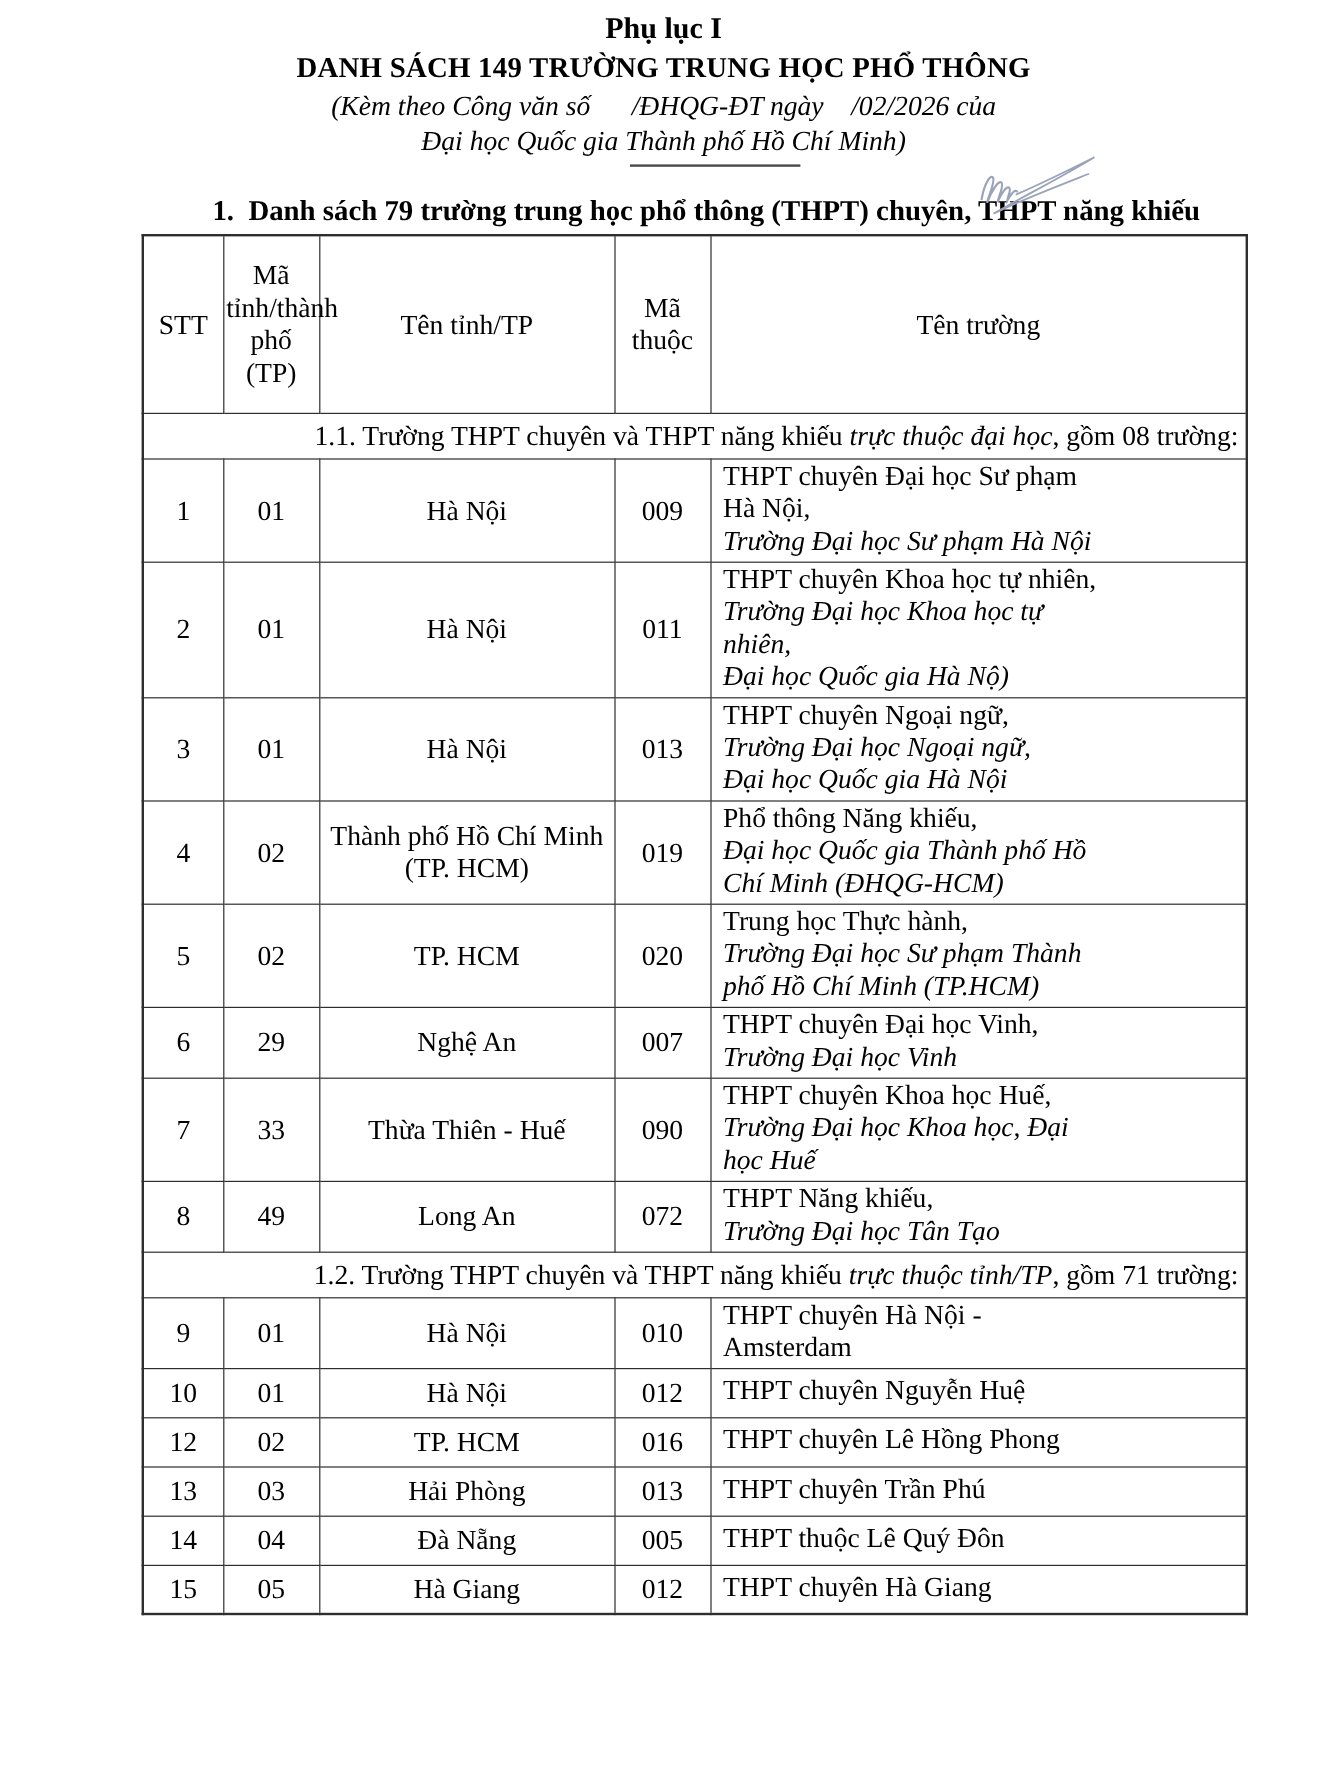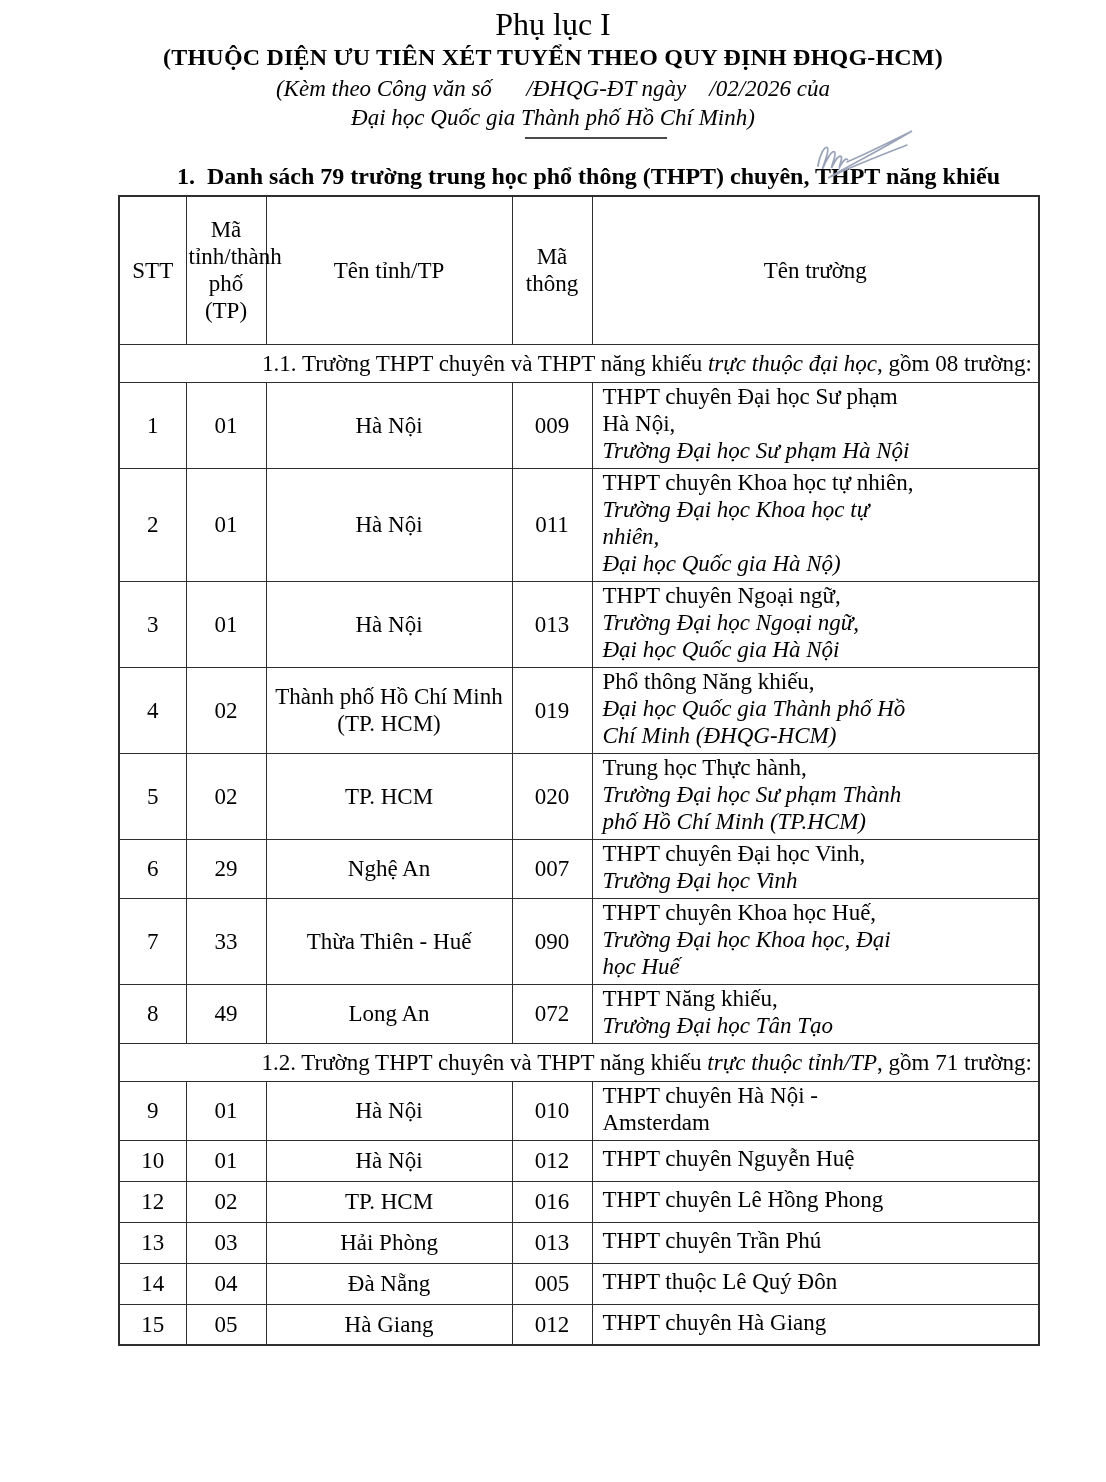--- a/index.html
+++ b/index.html
@@ -5,21 +5,21 @@
   * { box-sizing: border-box; margin: 0; padding: 0; }
   html, body { background: #ffffff; }
   body {
     width: 1106px; height: 1482px;
     font-family: "Liberation Serif", serif;
     color: #000000;
     overflow: hidden;
     position: relative;
   }
   .doc-header { position: relative; text-align: center; padding-top: 8px; }
-  .h-appendix { font-size: 32px; font-weight: normal; line-height: 33px; }
+  .h-appendix { font-size: 25px; font-weight: bold; line-height: 33px; }
   .h-title    { font-size: 24px; font-weight: bold; line-height: 33px; letter-spacing: .2px; }
   .h-note     { font-size: 23px; font-weight: normal; font-style: italic; line-height: 29px; }
   .h-rule { width: 142px; height: 2px; background: #4a4a4a; margin: 5px auto 0; position: relative; left: 43px; }
   .signature-wrap { position: absolute; left: 812px; top: 126px; width: 106px; height: 60px; }
   .section-heading { font-size: 24px; font-weight: bold; margin: 22px 60px 4px 177px; line-height: 30px; text-align: left; }
   table.schools {
     border-collapse: collapse;
     table-layout: fixed;
     margin-left: 118px;
     width: 920px;
@@ -38,21 +38,21 @@
   .line { line-height: 27px; }
   .it { font-style: italic; }
   tr.section-row td { text-align: right; padding: 4px 6px; line-height: 27px; height: 38px; }
   tr.single td { height: 41px; }
 </style>
 </head>
 <body>
 
 <div class="doc-header">
   <div class="h-appendix">Phụ lục I</div>
-  <div class="h-title">(THUỘC DIỆN ƯU TIÊN XÉT TUYỂN THEO QUY ĐỊNH ĐHQG-HCM)</div>
+  <div class="h-title">DANH SÁCH 149 TRƯỜNG TRUNG HỌC PHỔ THÔNG</div>
   <div class="h-note">(Kèm theo Công văn số&nbsp;&nbsp;&nbsp;&nbsp;&nbsp;&nbsp;/ĐHQG-ĐT ngày&nbsp;&nbsp;&nbsp;&nbsp;/02/2026 của</div>
   <div class="h-note">Đại học Quốc gia Thành phố Hồ Chí Minh)</div>
   <div class="h-rule"></div>
   <div class="signature-wrap">
     <svg width="106" height="60" viewBox="0 0 106 60" fill="none" xmlns="http://www.w3.org/2000/svg">
       <path d="M6 40 C8 28 13 19 15.5 22 C17.5 25 12 37 10.5 43 C14.5 33 20 24 22.5 26 C25 28 20 38 19.5 42 C22.5 35 27 28.5 29 30.5 C31 32.5 27.5 38 27.5 41 C30 36.5 33.5 31.5 35.5 33.5" stroke="#9aa3b8" stroke-width="1.8" stroke-linecap="round" fill="none"></path>
       <path d="M35 36 C58 26 84 13 100 5 C72 22 42 37 16 52 C38 41 72 28 95 19" stroke="#9aa3b8" stroke-width="1.5" stroke-linecap="round" fill="none"></path>
     </svg>
   </div>
 </div>
@@ -65,21 +65,21 @@
       <col style="width:80px">
       <col style="width:246px">
       <col style="width:80px">
       <col style="width:447px">
   </colgroup>
   <thead>
     <tr>
         <th>STT</th>
         <th>Mã tỉnh/thành phố (TP)</th>
         <th>Tên tỉnh/TP</th>
-        <th>Mã thông</th>
+        <th>Mã thuộc</th>
         <th>Tên trường</th>
       </tr>
   </thead>
   <tbody>
       <tr class="section-row">
         <td colspan="5"><span>1.1. Trường THPT chuyên và THPT năng khiếu </span><span class="it">trực thuộc đại học</span><span>, gồm 08 trường:</span></td>
       </tr>
       <tr>
         <td class="c">1</td>
         <td class="c">01</td>

